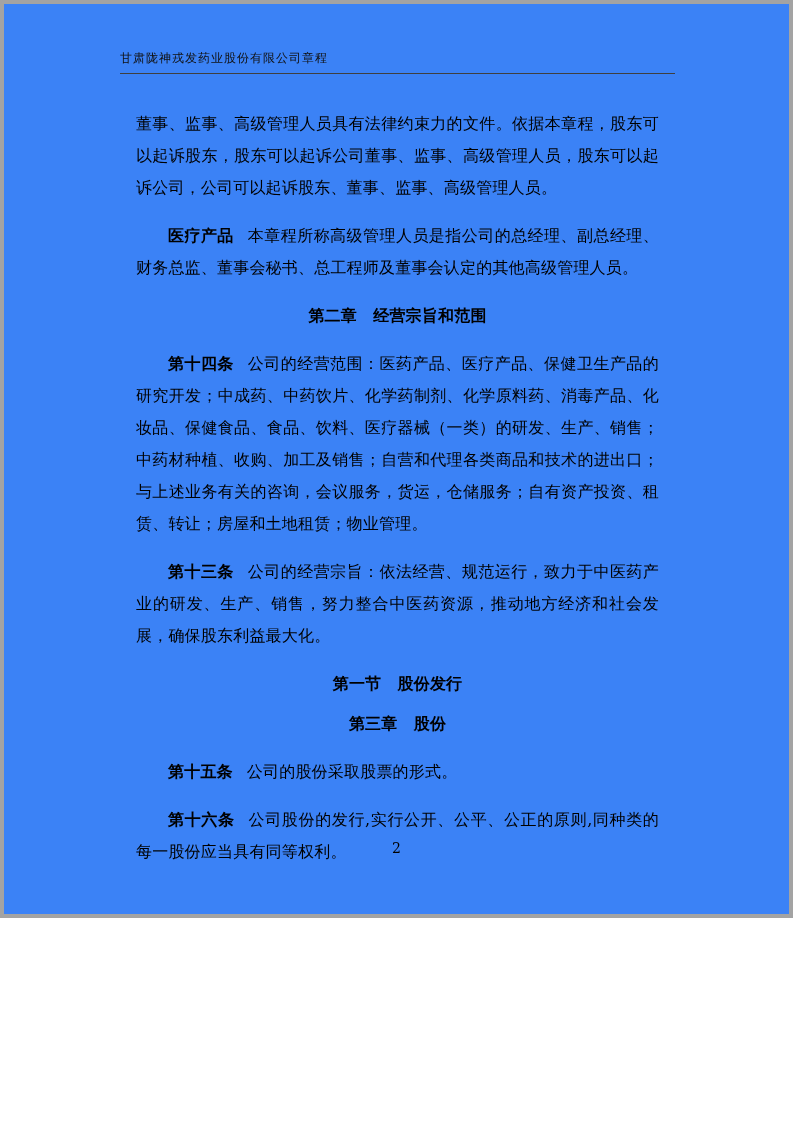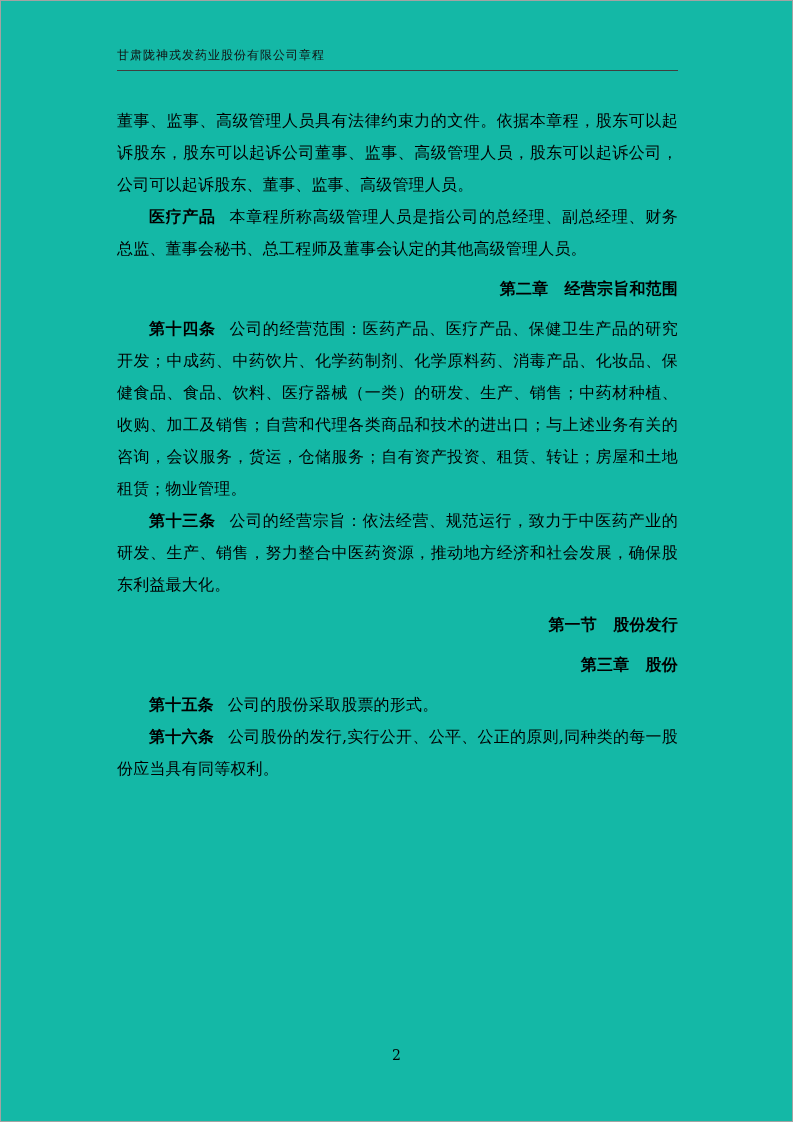--- a/index.html
+++ b/index.html
@@ -2,24 +2,24 @@
 <html><head>
 <meta charset="utf-8">
 <style>
   html, body {
     margin: 0;
     padding: 0;
     background: #ffffff;
   }
   .page {
     width: 793px;
-    height: 1122px;
+    height: 918px;
     box-sizing: border-box;
-    background: #14b8a6;
-    border: 1px solid #a3a3a3;
+    background: #3b82f6;
+    border: 4px solid #a3a3a3;
     position: relative;
     font-family: "DejaVu Serif", "Liberation Serif", serif;
     color: #000000;
     overflow: hidden;
   }
   .margins {
     margin: 0 114px 0 116px;
   }
   .doc-header {
     padding-top: 46px;
@@ -33,34 +33,34 @@
     height: 0;
   }
   .doc-body {
     margin-top: 34px;
     font-size: 16px;
     line-height: 32px;
     text-align: justify;
     letter-spacing: 0.2px;
   }
   p.para {
-    margin: 0;
+    margin: 16px;
   }
   p.indent {
     text-indent: 32px;
   }
   .lead {
     font-weight: bold;
     margin-right: 14px;
   }
   .heading {
     margin: 8px 0;
     font-size: 16px;
     font-weight: bold;
-    text-align: right;
+    text-align: center;
     line-height: 32px;
   }
   .page-number {
     position: absolute;
     bottom: 58px;
     left: 0;
     right: 0;
     text-align: center;
     font-size: 14px;
     color: #000000;

